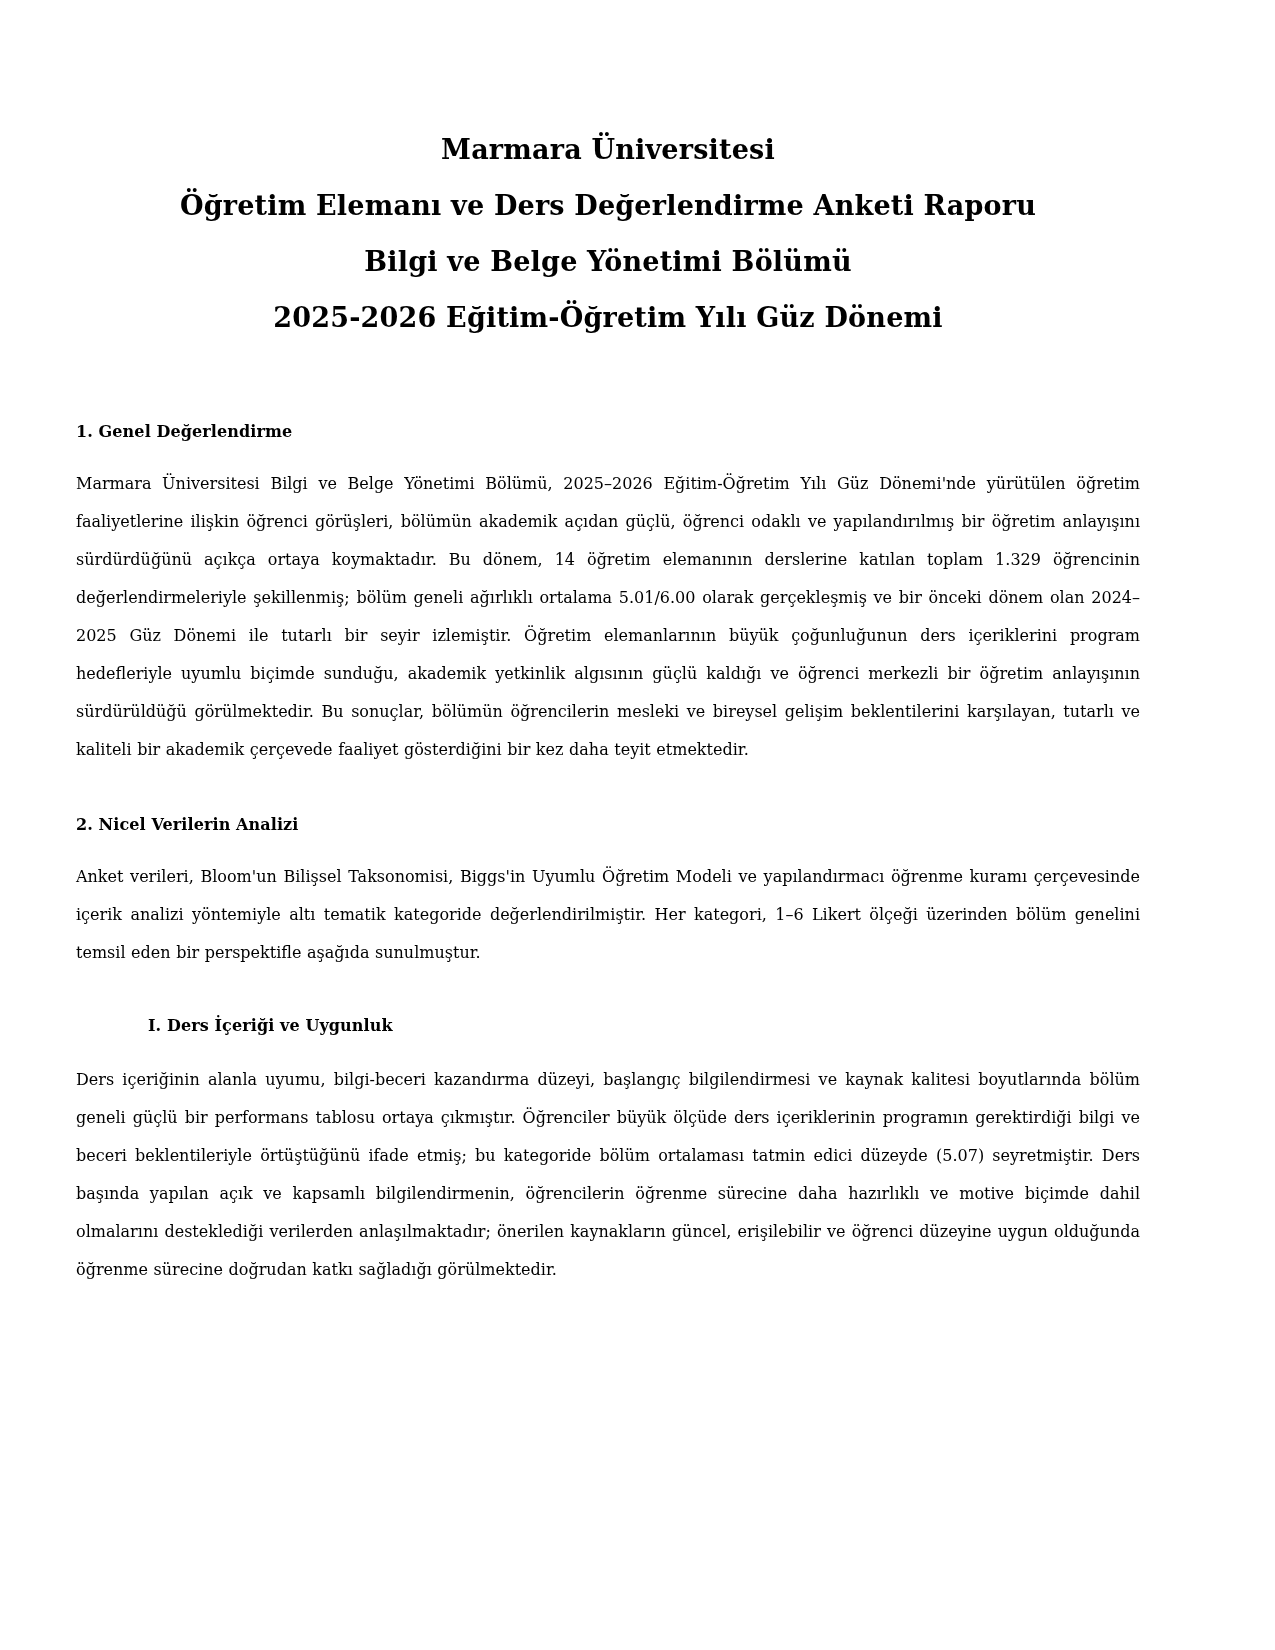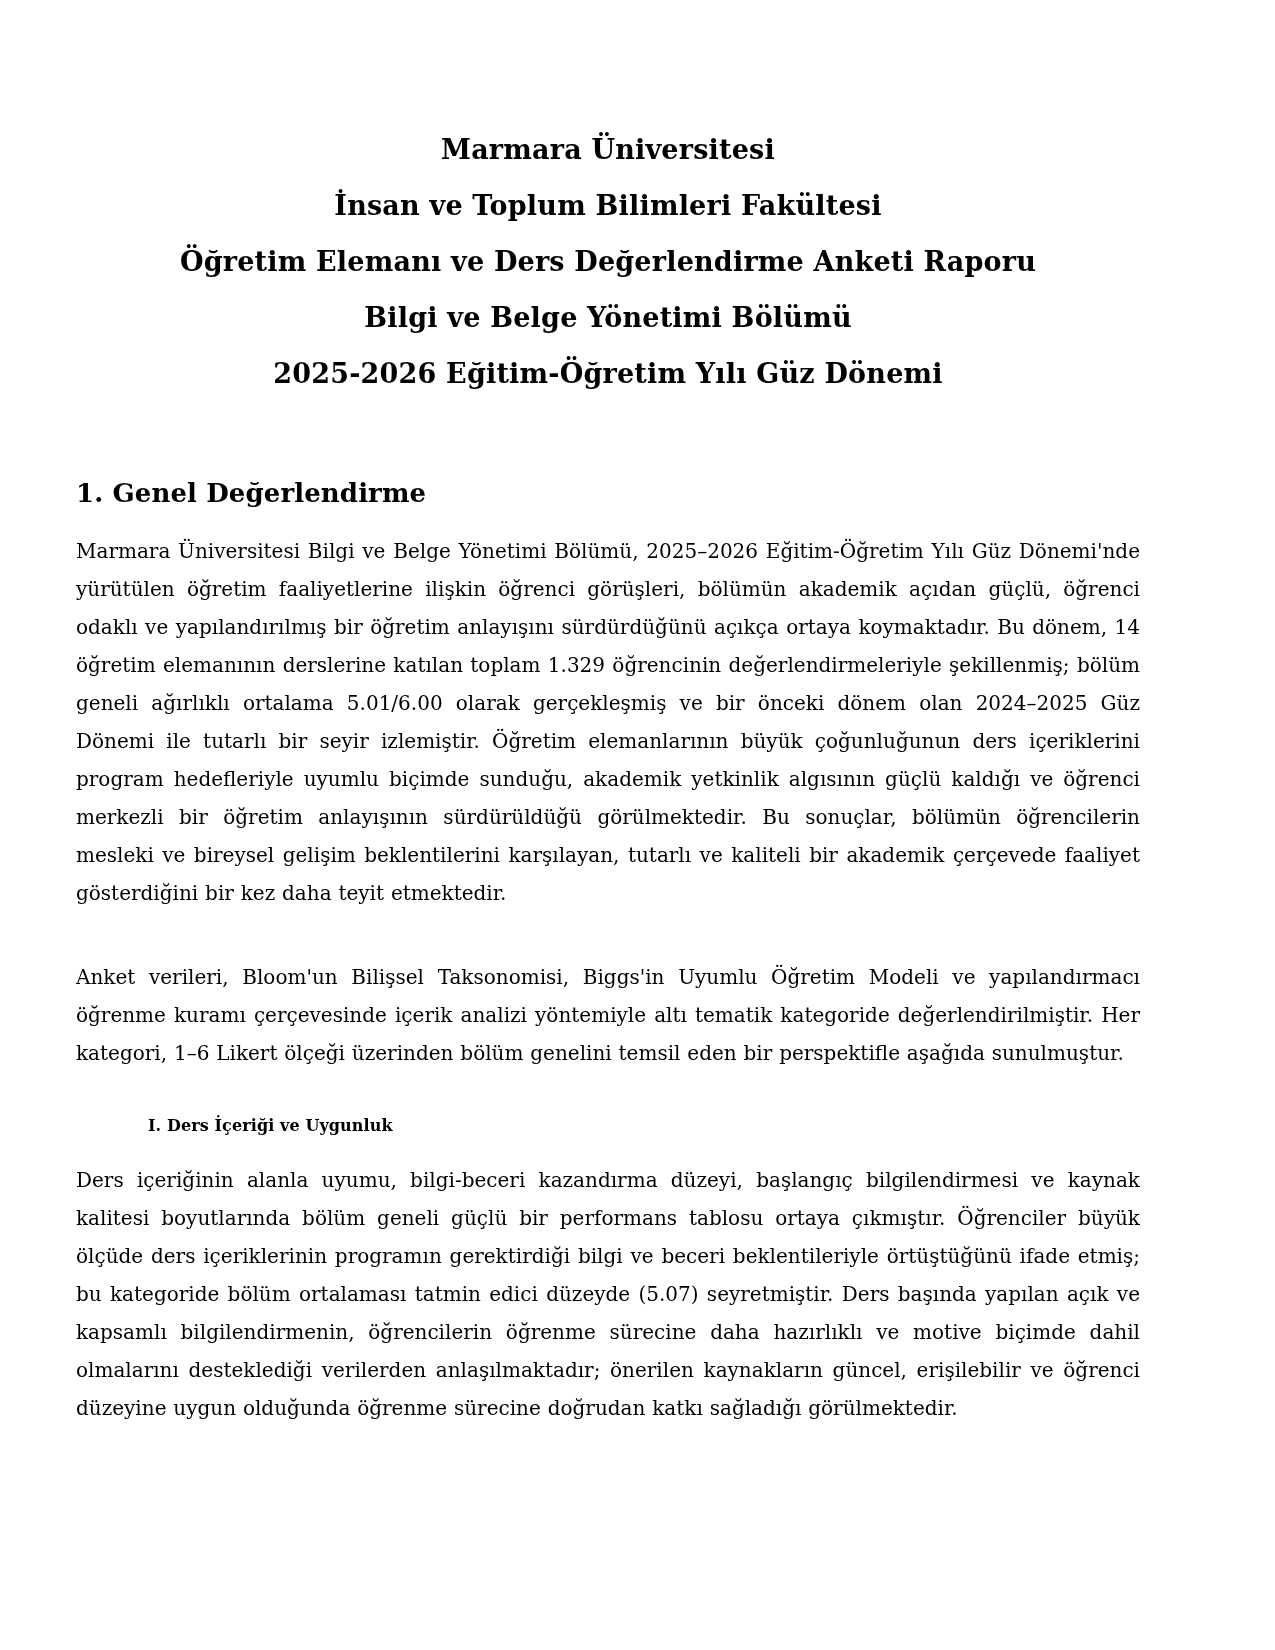--- a/index.html
+++ b/index.html
@@ -26,63 +26,63 @@
     text-align: center;
     margin: 0 0 76px 0;
   }
   .title-line {
     font-size: 27px;
     font-weight: bold;
     line-height: 56px;
     letter-spacing: 0.2px;
   }
   h2.section-heading {
-    font-size: 26px;
+    font-size: 16px;
     font-weight: bold;
     margin: 0 0 24px 0;
     letter-spacing: 0.1px;
   }
   .section {
     margin: 0;
   }
   .section + .section {
     margin-top: 46px;
   }
   p.body-paragraph {
-    font-size: 20px;
+    font-size: 16px;
     line-height: 38px;
     text-align: justify;
     margin: 0;
     word-spacing: 0.5px;
   }
   h3.subsection-heading {
     font-size: 16px;
     font-weight: bold;
     margin: 44px 0 26px 72px;
     letter-spacing: 0.1px;
   }
 </style>
 </head>
 <body>
 
 <div class="page">
 
   <header class="title-block">
     <div class="title-line">Marmara Üniversitesi</div>
-    <div class="title-line">İnsan ve Toplum Bilimleri Fakültesi</div>
     <div class="title-line">Öğretim Elemanı ve Ders Değerlendirme Anketi Raporu</div>
     <div class="title-line">Bilgi ve Belge Yönetimi Bölümü</div>
     <div class="title-line">2025-2026 Eğitim-Öğretim Yılı Güz Dönemi</div>
   </header>
 
   <section class="section">
     <h2 class="section-heading">1. Genel Değerlendirme</h2>
     <p class="body-paragraph">Marmara Üniversitesi Bilgi ve Belge Yönetimi Bölümü, 2025–2026 Eğitim-Öğretim Yılı Güz Dönemi'nde yürütülen öğretim faaliyetlerine ilişkin öğrenci görüşleri, bölümün akademik açıdan güçlü, öğrenci odaklı ve yapılandırılmış bir öğretim anlayışını sürdürdüğünü açıkça ortaya koymaktadır. Bu dönem, 14 öğretim elemanının derslerine katılan toplam 1.329 öğrencinin değerlendirmeleriyle şekillenmiş; bölüm geneli ağırlıklı ortalama 5.01/6.00 olarak gerçekleşmiş ve bir önceki dönem olan 2024–2025 Güz Dönemi ile tutarlı bir seyir izlemiştir. Öğretim elemanlarının büyük çoğunluğunun ders içeriklerini program hedefleriyle uyumlu biçimde sunduğu, akademik yetkinlik algısının güçlü kaldığı ve öğrenci merkezli bir öğretim anlayışının sürdürüldüğü görülmektedir. Bu sonuçlar, bölümün öğrencilerin mesleki ve bireysel gelişim beklentilerini karşılayan, tutarlı ve kaliteli bir akademik çerçevede faaliyet gösterdiğini bir kez daha teyit etmektedir.</p>
   </section>
 
   <section class="section">
+    <h2 class="section-heading">2. Nicel Verilerin Analizi</h2>
     <p class="body-paragraph">Anket verileri, Bloom'un Bilişsel Taksonomisi, Biggs'in Uyumlu Öğretim Modeli ve yapılandırmacı öğrenme kuramı çerçevesinde içerik analizi yöntemiyle altı tematik kategoride değerlendirilmiştir. Her kategori, 1–6 Likert ölçeği üzerinden bölüm genelini temsil eden bir perspektifle aşağıda sunulmuştur.</p>
 
     <h3 class="subsection-heading">I. Ders İçeriği ve Uygunluk</h3>
     <p class="body-paragraph">Ders içeriğinin alanla uyumu, bilgi-beceri kazandırma düzeyi, başlangıç bilgilendirmesi ve kaynak kalitesi boyutlarında bölüm geneli güçlü bir performans tablosu ortaya çıkmıştır. Öğrenciler büyük ölçüde ders içeriklerinin programın gerektirdiği bilgi ve beceri beklentileriyle örtüştüğünü ifade etmiş; bu kategoride bölüm ortalaması tatmin edici düzeyde (5.07) seyretmiştir. Ders başında yapılan açık ve kapsamlı bilgilendirmenin, öğrencilerin öğrenme sürecine daha hazırlıklı ve motive biçimde dahil olmalarını desteklediği verilerden anlaşılmaktadır; önerilen kaynakların güncel, erişilebilir ve öğrenci düzeyine uygun olduğunda öğrenme sürecine doğrudan katkı sağladığı görülmektedir.</p>
   </section>
 
 </div>
 
 </body></html>

